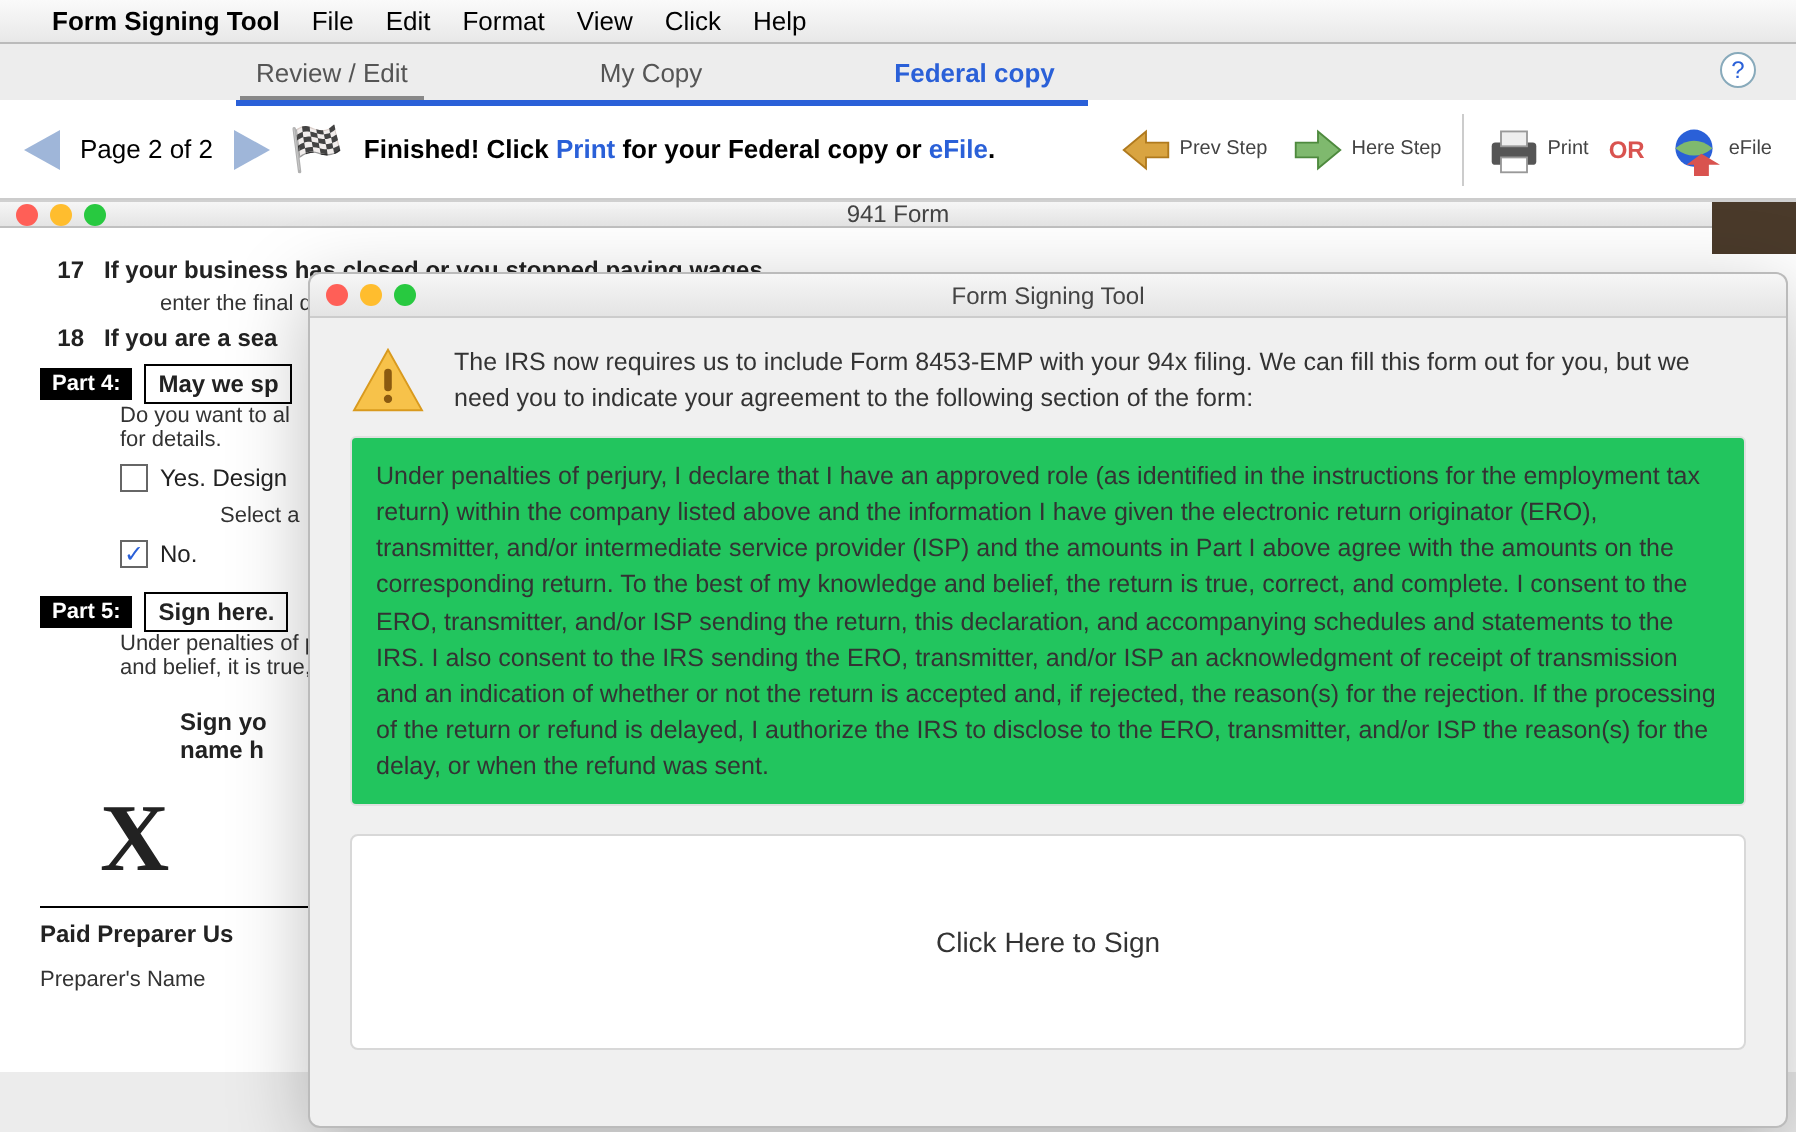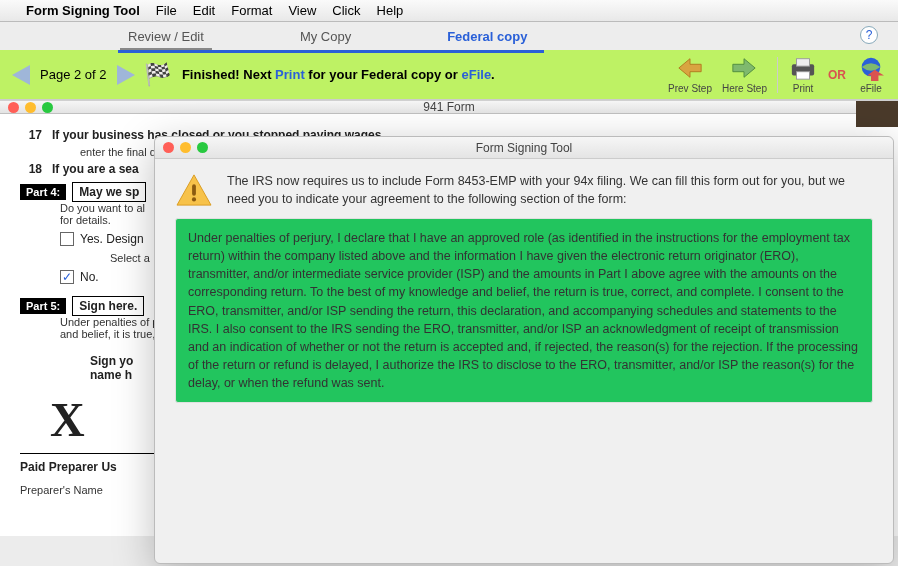--- a/index.html
+++ b/index.html
@@ -13,30 +13,30 @@
 
 
 .tabstrip { height: 28px; background: #ededed; display: flex; align-items: flex-end; padding: 0 120px 0 120px; gap: 80px; font-size: 13px; position: relative; }
 .tabstrip .tab { padding: 4px 8px; color: #555; border-bottom: 2px solid transparent; cursor: pointer; }
 .tabstrip .tab.underline { border-bottom: 2px solid #888; }
 .tabstrip .tab.active { color: #2a60d8; font-weight: 600; }
 .tabstrip .blue-line { position: absolute; left: 118px; right: 354px; bottom: -3px; height: 3px; background: #2a60d8; }
 .help-btn { position: absolute; right: 20px; top: 4px; width: 18px; height: 18px; border: 1px solid #8ab; border-radius: 50%; display: flex; align-items: center; justify-content: center; font-size: 12px; color: #2a60d8; background: #fff; }
 
 
-.toolbar { height: 50px; background: #bef264; display: flex; align-items: center; padding: 6px 12px; gap: 10px; border-bottom: 1px solid #ccc; font-size: 13px; }
+.toolbar { height: 50px; background: #ffffff; display: flex; align-items: center; padding: 6px 12px; gap: 10px; border-bottom: 1px solid #ccc; font-size: 13px; }
 .step-arrow { width: 0; height: 0; border-top: 10px solid transparent; border-bottom: 10px solid transparent; }
 .step-arrow.left { border-right: 18px solid #9fb6d9; }
 .step-arrow.right { border-left: 18px solid #9fb6d9; }
 .checker { font-size: 22px; }
 .toolbar .msg { flex: 0 0 auto; }
 .toolbar .msg b { font-weight: 700; }
 .toolbar .msg .link { color: #2a60d8; font-weight: 600; cursor: pointer; }
 .toolbar-spacer { flex: 1; }
-.tool-col { display: flex; flex-direction: column; align-items: center; gap: 2px; font-size: 10px; color: #444; cursor: pointer; }
+.tool-col { display: flex; flex-direction: row; align-items: center; gap: 2px; font-size: 10px; color: #444; cursor: pointer; }
 .tool-col svg { width: 30px; height: 26px; }
 .vdiv { width: 1px; height: 36px; background: #ccc; }
 .or-txt { color: #d9534f; font-weight: 700; font-size: 12px; }
 
 
 .bgwin { position: absolute; top: 100px; left: 0; right: 0; }
 .bgwin .titlebar { height: 14px; background: linear-gradient(#f6f6f6,#e4e4e4); border-top: 1px solid #d0d0d0; border-bottom: 1px solid #c0c0c0; display: flex; align-items: center; font-size: 12px; position: relative; }
 .traffic { display: flex; gap: 6px; position: absolute; left: 8px; }
 .traffic span { width: 11px; height: 11px; border-radius: 50%; display: inline-block; }
 .tl-red { background: #ff5f57; } .tl-yel { background: #ffbd2e; } .tl-grn { background: #28c940; }
@@ -87,21 +87,21 @@
   <div class="blue-line"></div>
   <div class="help-btn">?</div>
 </div>
 
 <div class="toolbar">
   <div class="step-arrow left"></div>
   <span>Page 2 of 2</span>
   <div class="step-arrow right"></div>
   <span class="checker">🏁</span>
   <span class="msg">
-    <b>Finished!  Next </b><span class="link">Print</span><b> for your Federal copy or </b><span class="link">eFile</span><b>.</b>
+    <b>Finished!  Click </b><span class="link">Print</span><b> for your Federal copy or </b><span class="link">eFile</span><b>.</b>
   </span>
   <div class="toolbar-spacer"></div>
   <div class="tool-col">
     <svg viewBox="0 0 32 28">
         <path d="M16 4 L4 14 L16 24 L16 18 L28 18 L28 10 L16 10 Z" fill="#d9a441" stroke="#b07a1e"></path>
       </svg>
     <span>Prev Step</span>
   </div>
   <div class="tool-col">
     <svg viewBox="0 0 32 28">
@@ -187,13 +187,14 @@
   </div>
   <div class="body">
     <svg class="warn-icon" viewBox="0 0 40 36">
       <path d="M20 2 L38 34 L2 34 Z" fill="#f7c24a" stroke="#d99a1e" stroke-width="1"></path>
       <rect x="18" y="12" width="4" height="12" rx="2" fill="#8a5a10"></rect>
       <circle cx="20" cy="28" r="2.2" fill="#8a5a10"></circle>
     </svg>
     <div class="intro">The IRS now requires us to include Form 8453-EMP with your 94x filing. We can fill this form out for you, but we need you to indicate your agreement to the following section of the form:</div>
   </div>
   <div class="legal-box">Under penalties of perjury, I declare that I have an approved role (as identified in the instructions for the employment tax return) within the company listed above and the information I have given the electronic return originator (ERO), transmitter, and/or intermediate service provider (ISP) and the amounts in Part I above agree with the amounts on the corresponding return. To the best of my knowledge and belief, the return is true, correct, and complete. I consent to the ERO, transmitter, and/or ISP sending the return, this declaration, and accompanying schedules and statements to the IRS. I also consent to the IRS sending the ERO, transmitter, and/or ISP an acknowledgment of receipt of transmission and an indication of whether or not the return is accepted and, if rejected, the reason(s) for the rejection. If the processing of the return or refund is delayed, I authorize the IRS to disclose to the ERO, transmitter, and/or ISP the reason(s) for the delay, or when the refund was sent.</div>
+  <div class="sign-box">Click Here to Sign</div>
 </div>
 
 </body></html>

